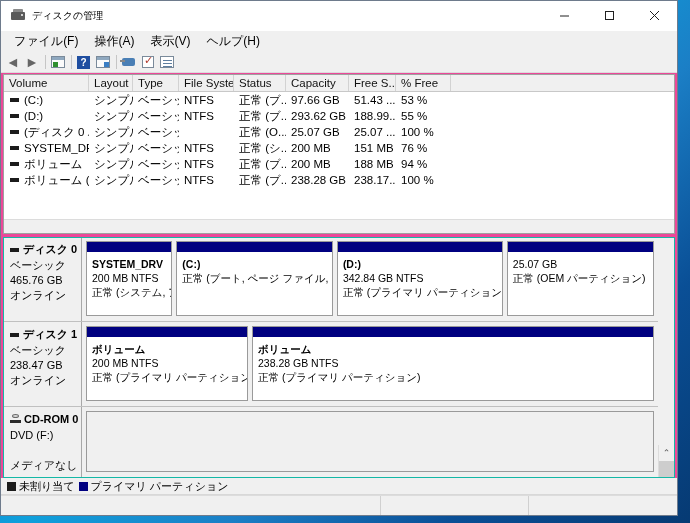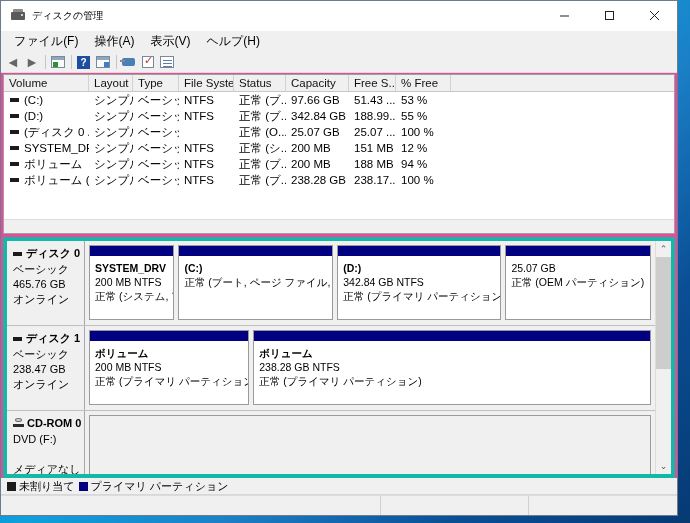--- a/index.html
+++ b/index.html
@@ -228,23 +228,24 @@
     height: 14px;
     background: #f0f0f0;
     border-top: 1px solid #dcdcdc;
     flex: 0 0 auto;
   }
   
   .graph {
     flex: 1 1 auto;
     margin: 3px 2px 0 2px;
     background: #f0f0f0;
-    border: 4px solid #14b8a6;
-    display: flex;
-    overflow: hidden;
+    border: 1px solid #14b8a6;
+    display: flex;
+    overflow: hidden;
+    align-items: flex-end;
   }
   .graph-inner {
     flex: 1 1 auto;
     display: flex;
     flex-direction: column;
     overflow: hidden;
     background: #f0f0f0;
   }
   .diskrow {
     display: flex;
@@ -492,21 +493,21 @@
 
         <div class="vl-row">
           <div class="td volcell" style="width:85px">
             <span class="volmark"></span>
             <span>(D:)</span>
           </div>
           <div class="td" style="width:44px">シンプル</div>
           <div class="td" style="width:46px">ベーシック</div>
           <div class="td" style="width:55px">NTFS</div>
           <div class="td" style="width:52px">正常 (ブ...</div>
-          <div class="td" style="width:63px">342.84 GB</div>
+          <div class="td" style="width:63px">293.62 GB</div>
           <div class="td" style="width:47px">188.99...</div>
           <div class="td" style="width:55px">55 %</div>
         </div>
 
         <div class="vl-row">
           <div class="td volcell" style="width:85px">
             <span class="volmark"></span>
             <span>(ディスク 0 パーテ...</span>
           </div>
           <div class="td" style="width:44px">シンプル</div>
@@ -522,21 +523,21 @@
           <div class="td volcell" style="width:85px">
             <span class="volmark"></span>
             <span>SYSTEM_DRV</span>
           </div>
           <div class="td" style="width:44px">シンプル</div>
           <div class="td" style="width:46px">ベーシック</div>
           <div class="td" style="width:55px">NTFS</div>
           <div class="td" style="width:52px">正常 (シ...</div>
           <div class="td" style="width:63px">200 MB</div>
           <div class="td" style="width:47px">151 MB</div>
-          <div class="td" style="width:55px">12 %</div>
+          <div class="td" style="width:55px">76 %</div>
         </div>
 
         <div class="vl-row">
           <div class="td volcell" style="width:85px">
             <span class="volmark"></span>
             <span>ボリューム</span>
           </div>
           <div class="td" style="width:44px">シンプル</div>
           <div class="td" style="width:46px">ベーシック</div>
           <div class="td" style="width:55px">NTFS</div>

